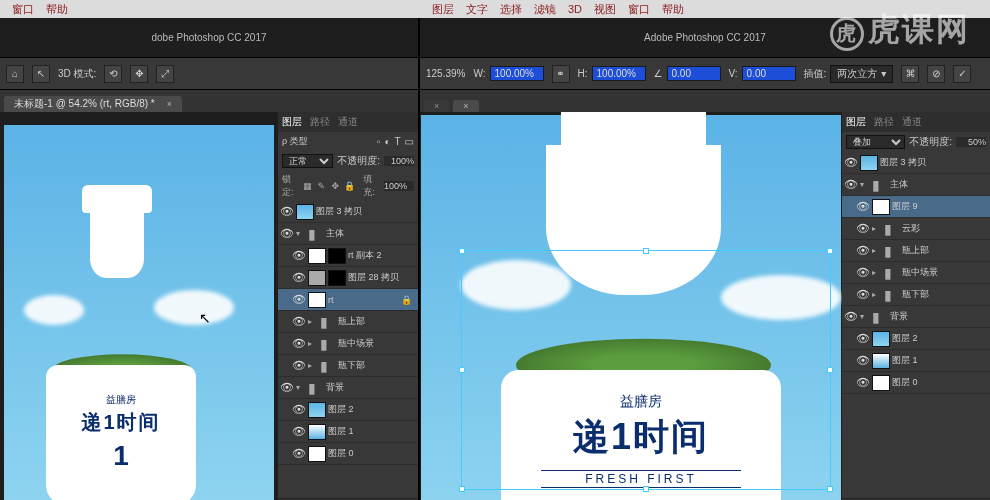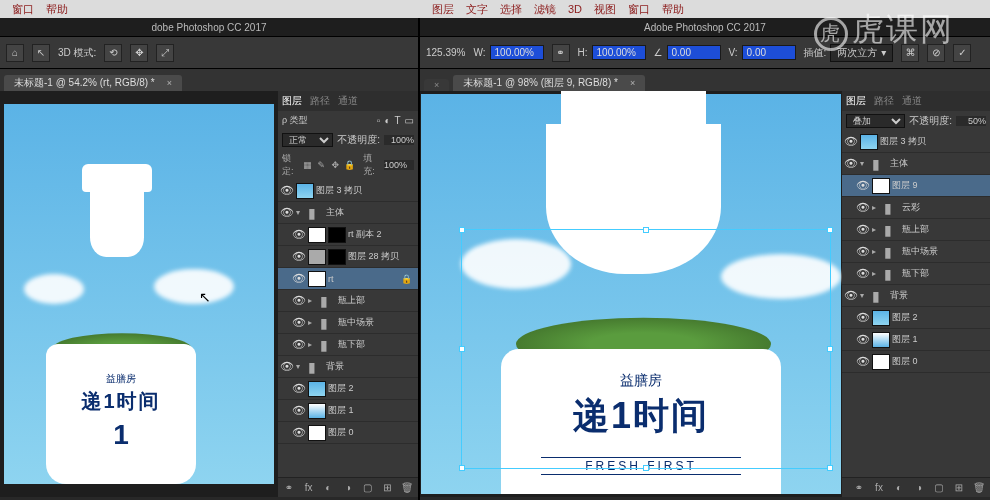--- a/index.html
+++ b/index.html
@@ -1,21 +1,21 @@
 <!DOCTYPE html>
 <html><head>
 <meta charset="utf-8">
 <style>
 * { margin: 0; padding: 0; box-sizing: border-box; font-family: -apple-system, "Microsoft YaHei", sans-serif; }
 body { background: #000; width: 990px; height: 500px; overflow: hidden; position: relative; }
 
 .menubar { background: #dcdcdc; height: 18px; display: flex; align-items: center; font-size: 11px; color: #8b1a1a; padding: 0 12px; gap: 12px; }
 .menubar.right { position: absolute; left: 420px; top: 0; right: 0; background: #dcdcdc; }
 
-.app-bar { background: #1e1e1e; height: 19px; color: #bbb; font-size: 10px; display: flex; align-items: center; justify-content: center; border-bottom: 1px solid #000; }
+.app-bar { background: #1e1e1e; height: 40px; color: #bbb; font-size: 10px; display: flex; align-items: center; justify-content: center; border-bottom: 1px solid #000; }
 
 .toolbar { background: #383838; height: 32px; display: flex; align-items: center; padding: 0 6px; gap: 8px; font-size: 10px; color: #ccc; border-bottom: 1px solid #000; }
 .toolbar .seg { display: flex; align-items: center; gap: 4px; }
 .toolbar input { width: 54px; background: #1d4ed8; border: 1px solid #1a1a1a; color: #ddd; font-size: 10px; padding: 1px 4px; }
 .toolbar .icon-btn { width: 18px; height: 18px; background: #444; border: 1px solid #222; display: flex; align-items: center; justify-content: center; font-size: 10px; }
 .toolbar .dropdown { background: #2a2a2a; border: 1px solid #111; padding: 1px 6px; font-size: 10px; display: flex; align-items: center; gap: 4px; }
 
 .window-left { position: absolute; left: 0; top: 18px; width: 418px; height: 482px; background: #282828; }
 .window-right { position: absolute; left: 420px; top: 18px; width: 570px; height: 482px; background: #282828; }
 
@@ -32,21 +32,21 @@
 
 .bottle { position: absolute; background: #fff; }
 .bottle-cap { border-radius: 6px 6px 4px 4px; }
 .bottle-body { border-radius: 12px 12px 20px 20px; }
 .cloud { position: absolute; background: #fff; border-radius: 50%; filter: blur(2px); opacity: .9; }
 .terrain { position: absolute; background: radial-gradient(ellipse, #5a9c3e 30%, #3d6b28 90%); border-radius: 50%; transform: scaleY(.35); }
 
 .label-area { position: absolute; background: #fff; text-align: center; color: #0a2d6e; }
 .label-area .brand { font-size: 10px; margin-bottom: 2px; }
 .label-area .main-text { font-size: 20px; font-weight: 700; letter-spacing: 2px; }
-.label-area .sub-text { font-size: 8px; letter-spacing: 3px; border-top: 1px solid #0a2d6e; border-bottom: 1px solid #0a2d6e; padding: 1px 0; margin-top: 16px; }
+.label-area .sub-text { font-size: 8px; letter-spacing: 3px; border-top: 1px solid #0a2d6e; border-bottom: 1px solid #0a2d6e; padding: 1px 0; margin-top: 8px; }
 .label-area.big .main-text { font-size: 36px; }
 .label-area.big .sub-text { font-size: 12px; }
 
 .transform-box { position: absolute; border: 1px solid #4cf; }
 .transform-box .handle { position: absolute; width: 6px; height: 6px; background: #fff; border: 1px solid #4cf; }
 
 .panels-col { width: 140px; background: #383838; display: flex; flex-direction: column; font-size: 10px; color: #ccc; }
 .panels-col.wide { width: 148px; }
 .panel-tabs { display: flex; background: #2e2e2e; height: 20px; align-items: center; padding: 0 4px; gap: 8px; font-size: 10px; }
 .panel-tabs span.active { color: #fff; }
@@ -72,21 +72,21 @@
 .layer-row .thumb.grad { background: linear-gradient(#fff,#5bb3e6); }
 .layer-row .thumb.white { background: #fff; }
 .layer-row .thumb.gray { background: #aaa; }
 .layer-row .name { flex: 1; font-size: 9px; white-space: nowrap; overflow: hidden; }
 .layer-row .lock-ic { font-size: 9px; color: #aaa; padding-right: 3px; }
 .layer-row.indent1 { padding-left: 14px; }
 
 .panel-footer { height: 20px; background: #333; display: flex; align-items: center; justify-content: flex-end; gap: 6px; padding: 0 4px; font-size: 10px; color: #aaa; border-top: 1px solid #222; }
 .panel-footer .ic { width: 14px; text-align: center; }
 
-.watermark { position: absolute; right: 36px; top: 8px; font-size: 32px; font-weight: 400; color: rgba(255,255,255,.6); letter-spacing: 2px; pointer-events: none; z-index: 999; }
+.watermark { position: absolute; right: 20px; top: 8px; font-size: 32px; font-weight: 700; color: rgba(255,255,255,.6); letter-spacing: 2px; pointer-events: none; z-index: 999; }
 .watermark .circ { display: inline-flex; width: 34px; height: 34px; border: 3px solid rgba(255,255,255,.6); border-radius: 50%; align-items: center; justify-content: center; font-size: 20px; margin-right: 4px; }
 
 .cursor-ptr { position: absolute; font-size: 14px; color: #000; z-index: 50; }
 </style>
 </head>
 <body>
 
 <div class="menubar">
   <span>窗口</span>
   <span>帮助</span>
@@ -287,21 +287,20 @@
     </div>
     <span class="icon-btn">⌘</span>
     <span class="icon-btn">⊘</span>
     <span class="icon-btn">✓</span>
   </div>
   <div class="tabs">
     <div class="tab inactive">
       <span class="close">×</span>
     </div>
     <div class="tab">
-      <span>未标题-1 @ 98% (图层 9, RGB/8) *</span>
       <span class="close">×</span>
     </div>
   </div>
   <div class="layout">
     <div class="canvas-area">
       <div class="canvas c2">
 
         <div class="bottle" style="left:140px;top:-20px;width:145px;height:70px;border-radius:8px;"></div>
         <div class="bottle" style="left:125px;top:30px;width:175px;height:150px;border-radius:0 0 45% 45%;"></div>
 

